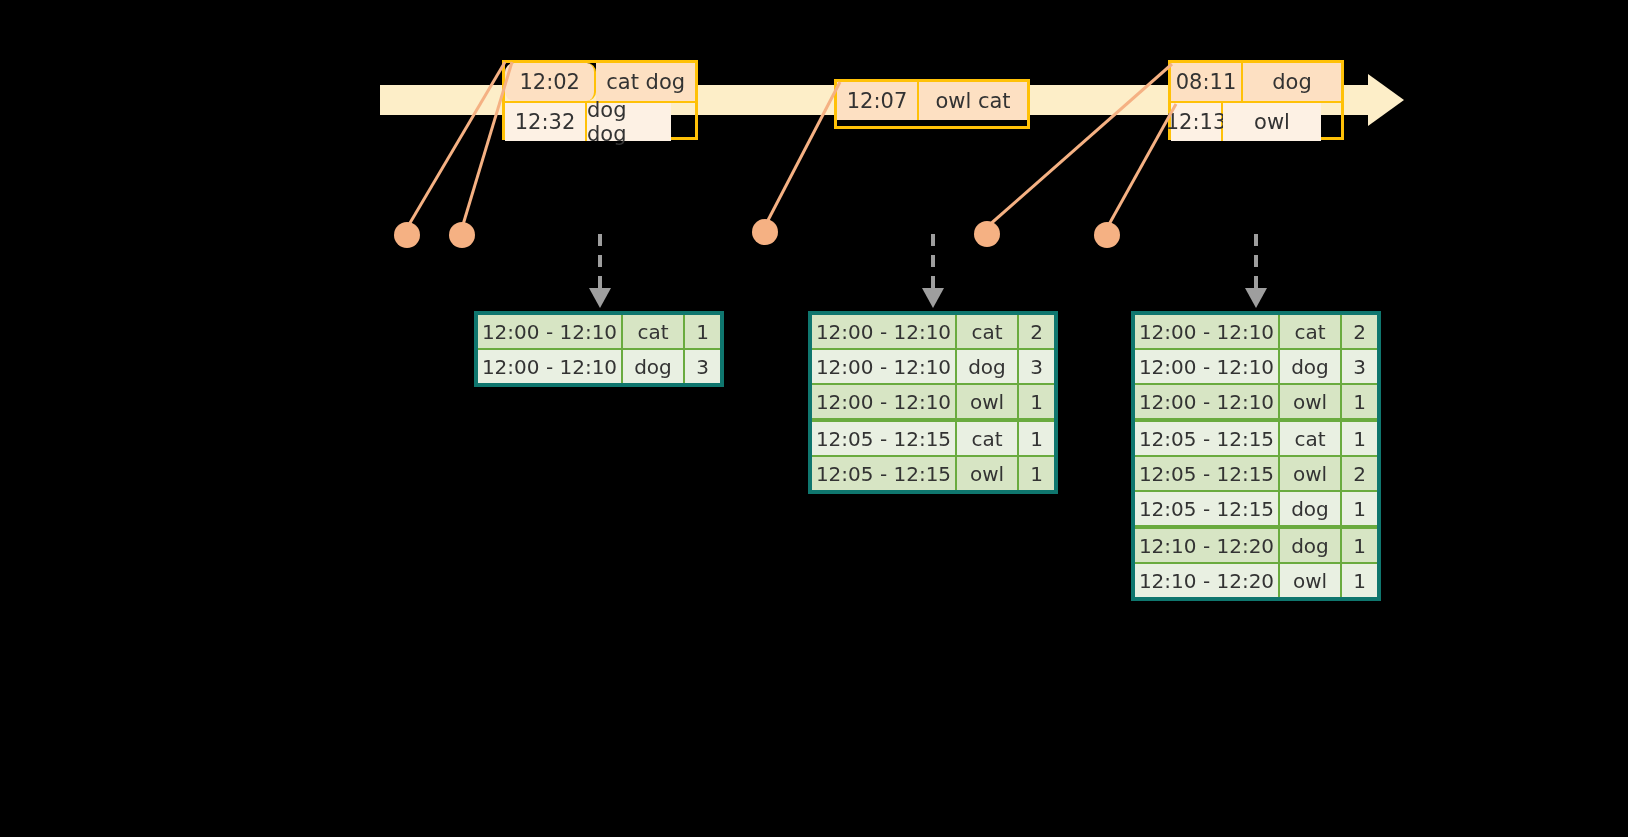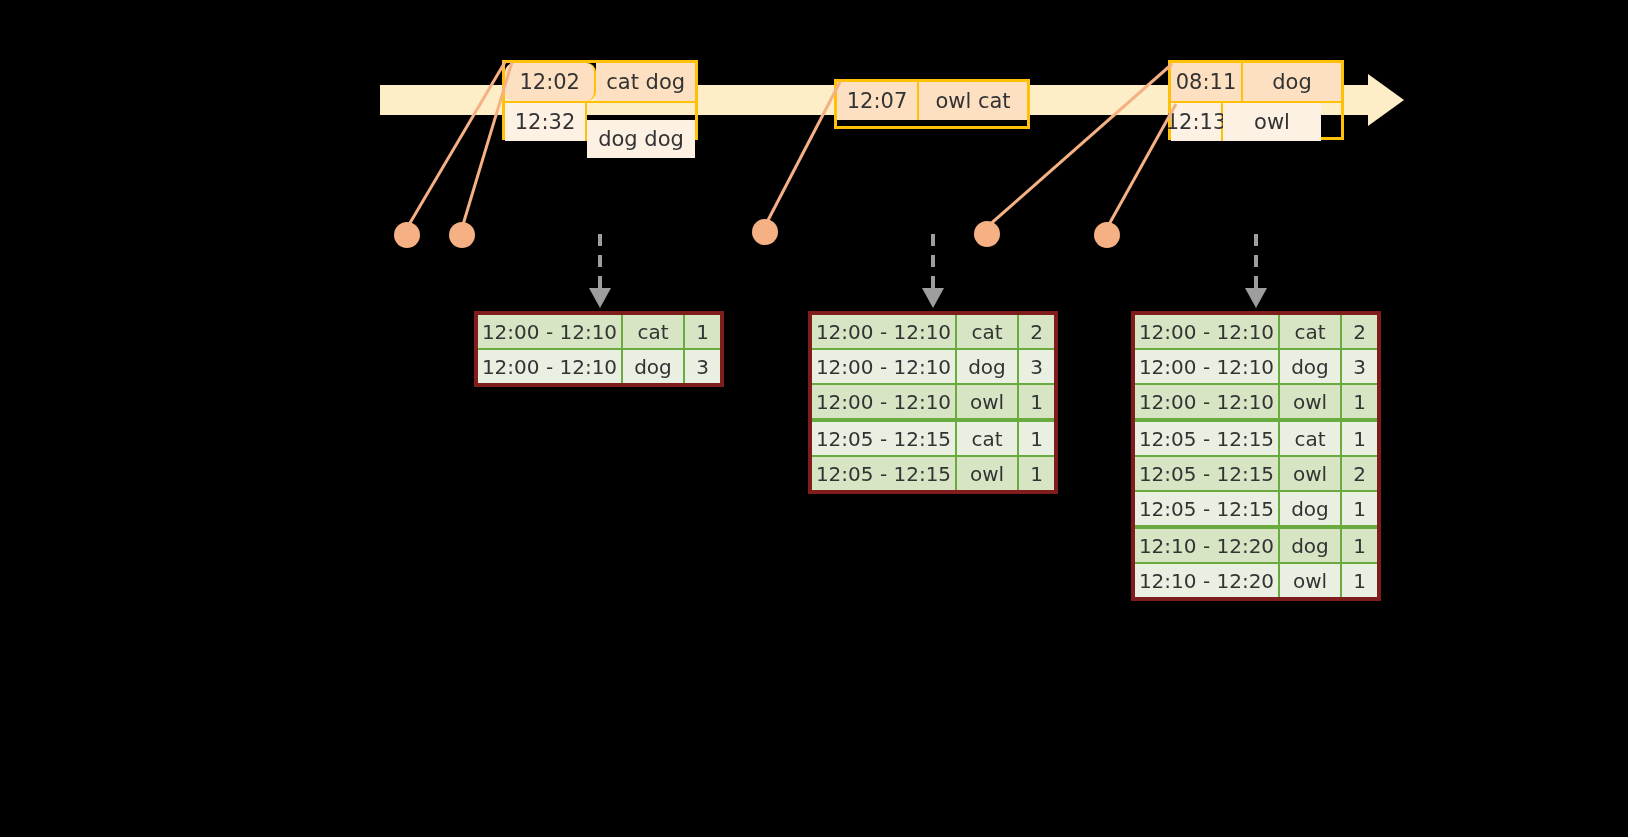--- a/index.html
+++ b/index.html
@@ -16,21 +16,21 @@
   .evt{position:absolute;border:3px solid #ffc107;box-sizing:border-box;}
   .evt-row{display:flex;box-sizing:border-box;}
   .evt-row + .evt-row{border-top:2px solid #ffc107;}
   .evt-row.dark .c{background:#fde0c2;}
   .evt-row.light .c{background:#fdf1e4;}
   .evt .c{display:flex;align-items:center;justify-content:center;
           font-size:21px;color:#333;box-sizing:border-box;height:38px;}
   .evt .c.time{border-right:2px solid #ffc107;}
 
   
-  .tbl{position:absolute;border:4px solid #7f1d1d;box-sizing:border-box;background:#701a75;}
+  .tbl{position:absolute;border:4px solid #0f766e;box-sizing:border-box;background:#701a75;}
   .trow{display:flex;box-sizing:border-box;}
   .trow + .trow{border-top:2px solid #6aab3f;}
   .trow.g1{background:#d7e5c4;}
   .trow.g2{background:#e9f0e2;}
   .tcell{display:flex;align-items:center;justify-content:center;
          font-size:20px;color:#333;box-sizing:border-box;height:33px;}
   .tcell.win{border-right:2px solid #6aab3f;}
   .tcell.key{border-right:2px solid #6aab3f;}
   .sep{border-top:4px solid #6aab3f !important;}
 
@@ -47,21 +47,21 @@
   <div class="tl-bar" style="left:380px;top:85px;width:990px;height:30px;"></div>
   <div class="tl-arrow" style="left:1368px;top:74px;"></div>
 
   <div class="evt" style="left:502px;top:60px;width:196px;height:80px;">
     <div class="evt-row dark">
       <div class="c time" style="width:100px;border-radius:9px;">12:02</div>
       <div class="c" style="width:108px;">cat dog</div>
     </div>
     <div class="evt-row light">
       <div class="c time" style="width:82px;">12:32</div>
-      <div class="c" style="width:108px;margin-top:17px;">dog dog</div>
+      <div class="c" style="width:84px;">dog dog</div>
     </div>
   </div>
 
   <div class="evt" style="left:834px;top:79px;width:196px;height:50px;">
     <div class="evt-row dark">
       <div class="c time" style="width:82px;">12:07</div>
       <div class="c" style="width:108px;">owl cat</div>
     </div>
   </div>
 

